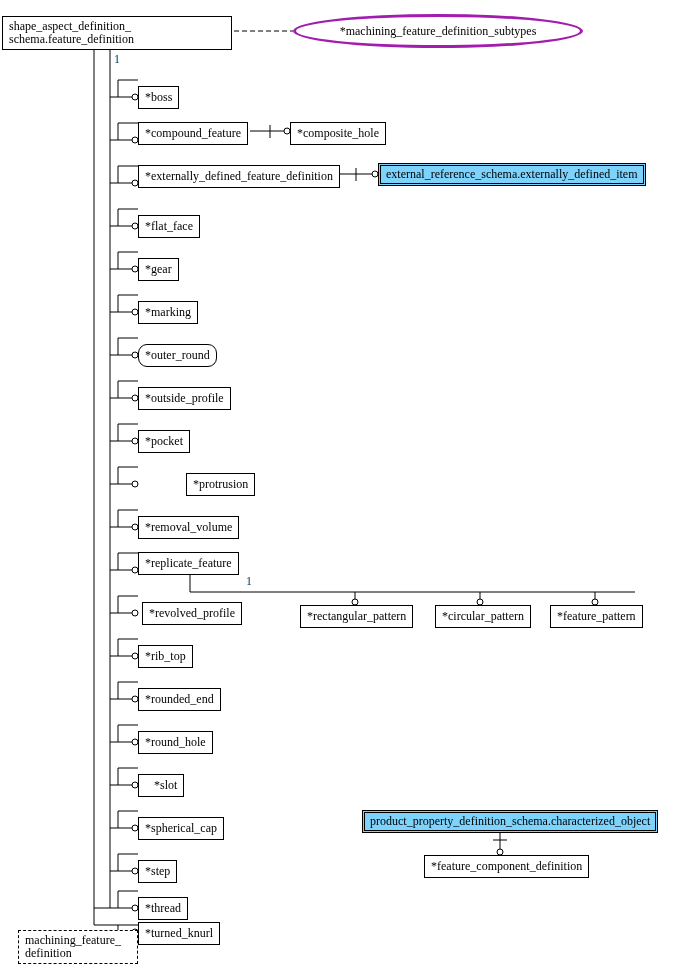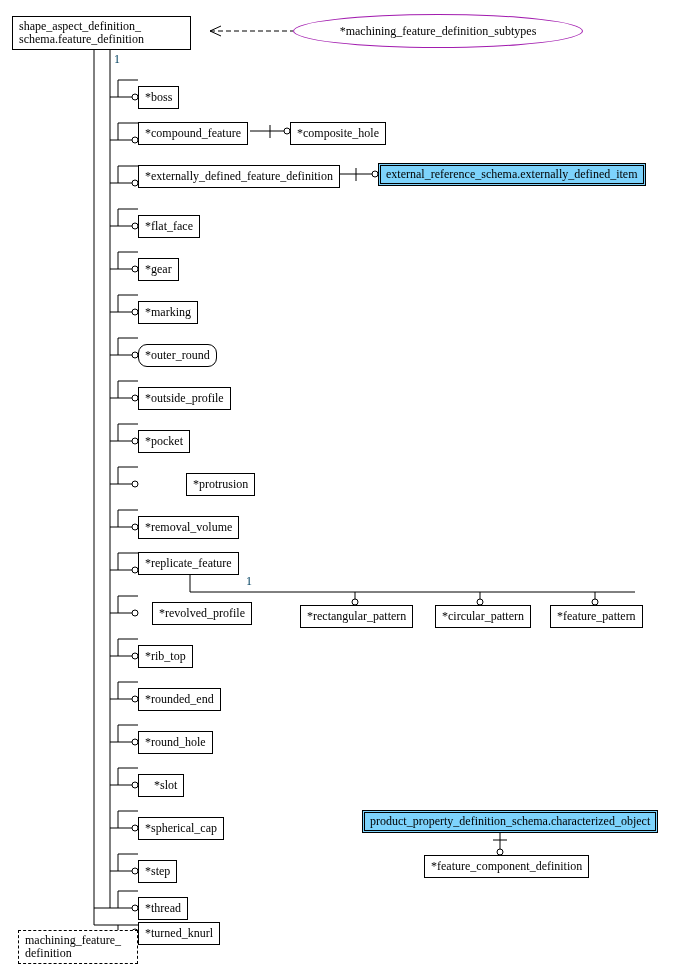--- a/index.html
+++ b/index.html
@@ -34,21 +34,21 @@
   }
   .box-inner::after {
     content: "";
     position: absolute;
     inset: 2px;
     border: 1px solid #000;
   }
   .box-inner span { position: relative; z-index: 1; display:inline-block; padding: 2px 4px;}
   .ellipse {
     position: absolute;
-    border: 1px solid #a21caf;
+    border: 3px solid #a21caf;
     border-radius: 50%;
     background: #fff;
     text-align: center;
     display: flex;
     align-items: center;
     justify-content: center;
   }
   .dashed { border-style: dashed; }
   svg.wires {
     position: absolute;
@@ -257,21 +257,21 @@
   <line x1="480" y1="592" x2="480" y2="605" stroke="#000"></line>
     <circle cx="480" cy="602" r="3" fill="#fff" stroke="#000"></circle>
   <line x1="595" y1="592" x2="595" y2="605" stroke="#000"></line>
     <circle cx="595" cy="602" r="3" fill="#fff" stroke="#000"></circle>
 
   <line x1="500" y1="830" x2="500" y2="855" stroke="#000"></line>
   <line x1="493" y1="840" x2="507" y2="840" stroke="#000"></line>
   <circle cx="500" cy="852" r="3" fill="#fff" stroke="#000"></circle>
 </svg>
 
-<div class="box" style="left:12px; top:16px; width:179px; white-space:normal; text-align:left; line-height:1.1;"><span>shape_aspect_definition_
+<div class="box" style="left:2px; top:16px; width:230px; white-space:normal; text-align:left; line-height:1.1;"><span>shape_aspect_definition_
 schema.feature_definition</span></div>
 
 <div class="ellipse" style="left:293px; top:14px; width:290px; height:34px;">
     <span>*machining_feature_definition_subtypes</span>
   </div>
 
 <div class="num" style="left:114px; top:52px;">1</div>
 <div class="num" style="left:246px; top:574px;">1</div>
 
 <div class="box" style="left:138px; top:86px;"><span>*boss</span></div>
@@ -281,21 +281,21 @@
 <div class="box-inner" style="left:378px; top:163px;"><span>external_reference_schema.externally_defined_item</span></div>
 <div class="box" style="left:138px; top:215px;"><span>*flat_face</span></div>
 <div class="box" style="left:138px; top:258px;"><span>*gear</span></div>
 <div class="box" style="left:138px; top:301px;"><span>*marking</span></div>
 <div class="box" style="left:138px; top:344px;border-radius:9px;"><span>*outer_round</span></div>
 <div class="box" style="left:138px; top:387px;"><span>*outside_profile</span></div>
 <div class="box" style="left:138px; top:430px;"><span>*pocket</span></div>
 <div class="box" style="left:138px; top:473px;margin-left:48px;"><span>*protrusion</span></div>
 <div class="box" style="left:138px; top:516px;"><span>*removal_volume</span></div>
 <div class="box" style="left:138px; top:552px;"><span>*replicate_feature</span></div>
-<div class="box" style="left:152px; top:602px;"><span>*revolved_profile</span></div>
+<div class="box" style="left:142px; top:602px;"><span>*revolved_profile</span></div>
 <div class="box" style="left:300px; top:605px;"><span>*rectangular_pattern</span></div>
 <div class="box" style="left:435px; top:605px;"><span>*circular_pattern</span></div>
 <div class="box" style="left:550px; top:605px;"><span>*feature_pattern</span></div>
 <div class="box" style="left:138px; top:645px;"><span>*rib_top</span></div>
 <div class="box" style="left:138px; top:688px;"><span>*rounded_end</span></div>
 <div class="box" style="left:138px; top:731px;"><span>*round_hole</span></div>
 <div class="box" style="left:138px; top:774px;padding-left:15px;"><span>*slot</span></div>
 <div class="box" style="left:138px; top:817px;"><span>*spherical_cap</span></div>
 <div class="box" style="left:138px; top:860px;"><span>*step</span></div>
 <div class="box" style="left:138px; top:897px;"><span>*thread</span></div>

